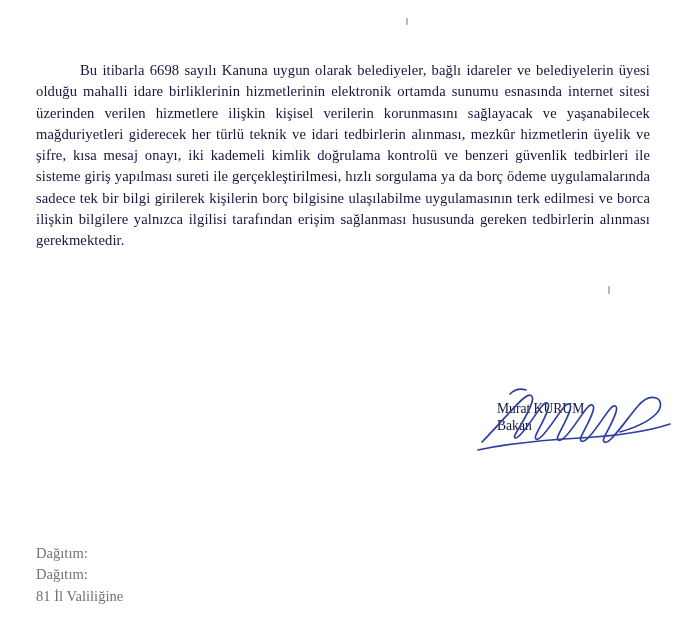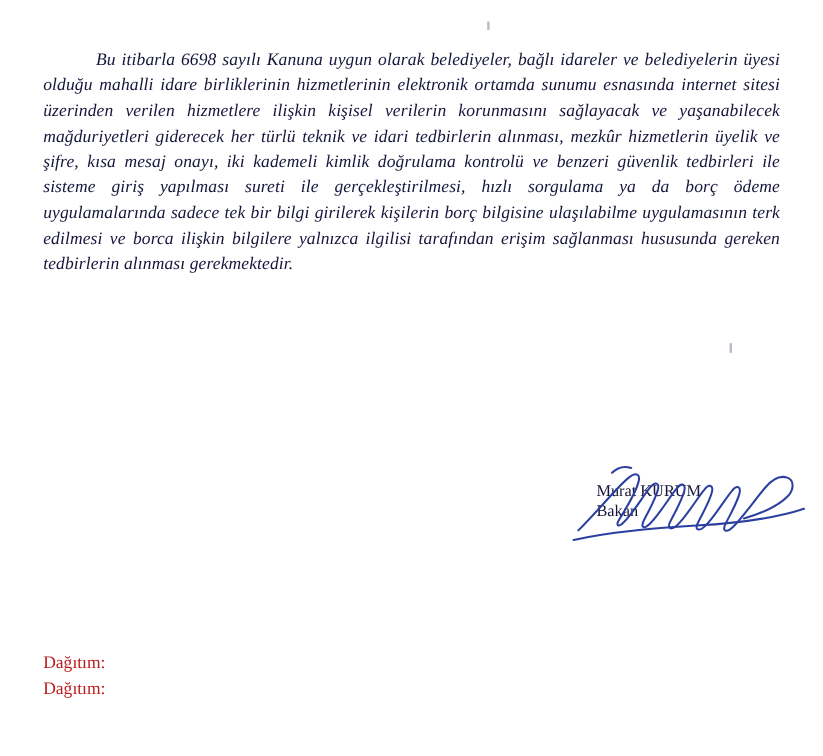--- a/index.html
+++ b/index.html
@@ -16,23 +16,22 @@
     overflow: hidden;
   }
   .page {
     position: absolute;
     inset: 0;
     padding: 0;
   }
   .body-text {
     position: absolute;
     left: 36px;
-    top: 40px;
+    top: 60px;
     width: 614px;
-    font-style: italic;
   }
   .para {
     margin: 0 0 0px 0;
     text-align: justify;
     text-justify: inter-word;
     font-size: 14.6px;
     line-height: 21.3px;
     text-indent: 44px;
     color: #15153c;
     letter-spacing: 0.1px;
@@ -64,21 +63,21 @@
     width: 216px;
     height: 90px;
     pointer-events: none;
   }
   .distribution {
     position: absolute;
     left: 36px;
     top: 543px;
     font-size: 14.6px;
     line-height: 21.3px;
-    color: #b91c1c;
+    color: #737373;
   }
   .distribution div {
     white-space: nowrap;
   }
   .stray-mark {
     position: absolute;
     background: #c9c9d6;
   }
   .mark-a {
     left: 406px;
@@ -116,15 +115,16 @@
     <g fill="none" stroke="#2b3fa0" stroke-width="1.7" stroke-linecap="round" stroke-linejoin="round">
       <path d="M12 62 C30 44, 44 26, 54 18 C60 13, 64 15, 62 22 C59 33, 50 46, 46 53 C43 58, 45 60, 50 55 C58 47, 66 33, 72 26 C76 21, 80 22, 78 29 C75 39, 68 50, 66 55 C64 60, 67 61, 72 56 C80 48, 88 34, 94 27 C98 22, 102 23, 100 30 C97 40, 90 51, 88 56 C86 61, 90 62, 95 57 C103 49, 111 35, 117 28 C121 23, 125 24, 123 31 C120 41, 113 52, 111 57 C109 62, 113 63, 118 58 C126 50, 134 36, 140 29 C144 24, 148 25, 146 32 C143 42, 136 53, 134 58 C132 63, 136 64, 141 59 C150 50, 160 35, 168 26 C174 19, 180 16, 186 18 C192 20, 192 28, 186 34 C178 42, 164 48, 150 52"></path>
       <path d="M8 70 C36 64, 74 60, 110 58 C144 56, 176 52, 200 44"></path>
       <path d="M40 14 C44 10, 50 8, 56 10"></path>
     </g>
   </svg>
 
   <div class="distribution">
     <div>Dağıtım:</div>
     <div>Dağıtım:</div>
+    <div>81 İl Valiliğine</div>
   </div>
 
 </div>
 
 </body></html>

